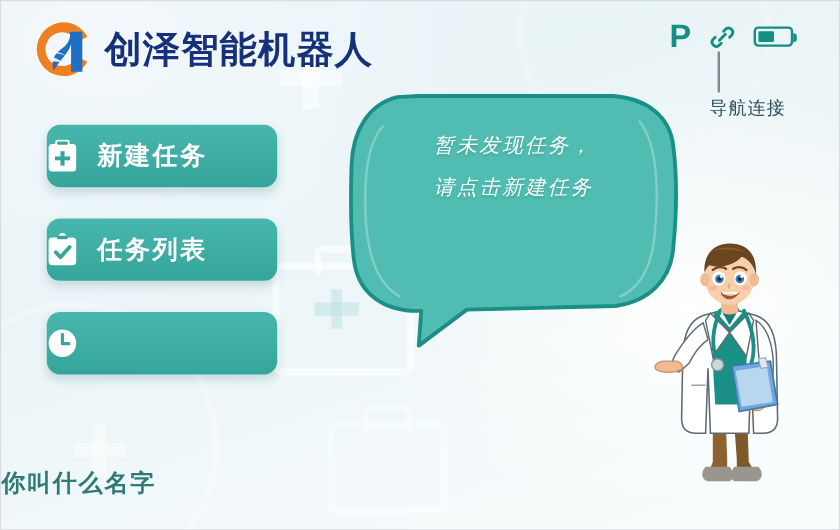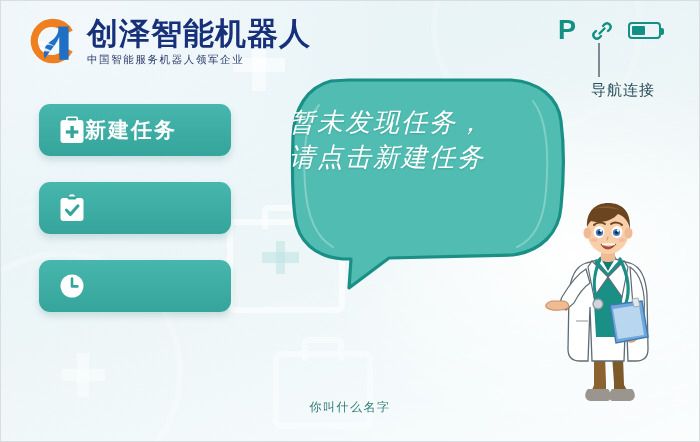--- a/index.html
+++ b/index.html
@@ -159,21 +159,21 @@
     gap: 26px;
   }
   .menu-btn {
     width: 192px;
     height: 52px;
     border-radius: 11px;
     background: linear-gradient(180deg, #47b6ac 0%, #35a49b 100%);
     box-shadow: 0 4px 7px rgba(60,130,130,0.22);
     display: flex;
     align-items: center;
-    padding-left: 20px;
+    gap: 16px;
     box-sizing: border-box;
     cursor: pointer;
   }
   .menu-btn .ico { width: 26px; height: 28px; flex: none; }
   .menu-btn .lbl {
     color: #ffffff;
     font-size: 21px;
     font-weight: bold;
     letter-spacing: 2px;
     font-family: "DejaVu Sans", "Liberation Sans", sans-serif;
@@ -183,23 +183,23 @@
   #bubble-wrap {
     position: absolute;
     left: 288px; top: 74px;
     width: 278px; height: 215px;
   }
   #bubble-svg { position: absolute; left: 0; top: 0; }
   #bubble-text {
     position: absolute;
     left: 0; top: 30px;
     width: 278px;
-    text-align: left;
+    text-align: center;
     color: #ffffff;
-    font-size: 26px;
+    font-size: 17px;
     line-height: 35px;
     letter-spacing: 2px;
     font-family: "DejaVu Serif", "Liberation Serif", serif;
     font-style: italic;
     text-shadow: 0 1px 2px rgba(0,90,85,0.25);
     pointer-events: none;
   }
   #bubble-text div { white-space: nowrap; }
 
   
@@ -207,25 +207,25 @@
     position: absolute;
     left: 543px; top: 196px;
     width: 128px; height: 215px;
   }
 
   
   #caption {
     position: absolute;
     left: 0; right: 0;
     bottom: 25px;
-    text-align: center;
-    font-size: 12px;
+    font-size: 20px;
     color: #2e7a77;
     letter-spacing: 1.5px;
     font-family: "DejaVu Sans", "Liberation Sans", sans-serif;
+    font-weight: bold;
   }
 </style>
 </head>
 <body>
 
 <div id="screen">
 
   <div class="wm wm-circle" style="left:-60px; top:250px; width:230px; height:230px;"></div>
   <div class="wm wm-circle" style="left:430px; top:-80px; width:200px; height:200px; opacity:0.35;"></div>
 
@@ -253,21 +253,20 @@
 
   <div id="logo-area">
     <svg id="logo-mark" viewBox="0 0 100 100">
       <path d="M50 7 A43 43 0 1 0 50 93 A43 43 0 0 0 88 70 L72 62 A27 27 0 1 1 72 38 L88 30 A43 43 0 0 0 50 7 Z" fill="#ef8022"></path>
       <path d="M34 84 C30 70 34 58 46 50 C56 43 62 34 60 22 L80 22 L80 86 L62 86 L62 42 C58 54 50 62 44 70 C40 75 37 80 34 84 Z" fill="#1f6fc4"></path>
       <path d="M24 62 C34 62 44 66 52 74 C46 70 38 69 30 70 C27 68 25 65 24 62 Z" fill="#ffffff" opacity="0.85"></path>
       <path d="M21 52 C33 50 46 54 56 62 C47 57 36 56 26 58 C23 56 22 54 21 52 Z" fill="#ffffff" opacity="0.7"></path>
     </svg>
     <div id="logo-text">
       <div id="logo-title">创泽智能机器人</div>
-      <div id="logo-sub">中国智能服务机器人领军企业</div>
     </div>
   </div>
 
   <div id="status-bar">
     <div id="park-icon">P</div>
     <svg width="24" height="24" viewBox="0 0 24 24">
       <g stroke="#138f83" stroke-width="2.4" fill="none" stroke-linecap="round">
         <path d="M9.5 14.5 L14.5 9.5"></path>
         <path d="M13 7 L15 5 a3.6 3.6 0 0 1 5 5 L18 12"></path>
         <path d="M11 17 L9 19 a3.6 3.6 0 0 1 -5 -5 L6 12"></path>
@@ -293,20 +292,21 @@
       <span class="lbl">新建任务</span>
     </div>
 
     <div class="menu-btn">
       <svg class="ico" viewBox="0 0 26 28">
         <rect x="1.5" y="4" width="23" height="23" rx="3" fill="#ffffff"></rect>
         <circle cx="13" cy="3.4" r="3.2" fill="#ffffff"></circle>
         <rect x="8.5" y="2.4" width="9" height="3" rx="1.3" fill="#35a49b"></rect>
         <path d="M7.5 16.2 L11.4 20.4 L19 11.8" stroke="#35a49b" stroke-width="3.1" fill="none" stroke-linecap="round" stroke-linejoin="round"></path>
       </svg>
+      <span class="lbl">任务列表</span>
     </div>
 
     <div class="menu-btn">
       <svg class="ico" viewBox="0 0 26 28">
         <circle cx="13" cy="14" r="11.5" fill="#ffffff"></circle>
         <path d="M13 6.6 V14.4 H18.4" stroke="#35a49b" stroke-width="2.6" fill="none" stroke-linecap="round" stroke-linejoin="round"></path>
       </svg>
     </div>
 
   </div>

